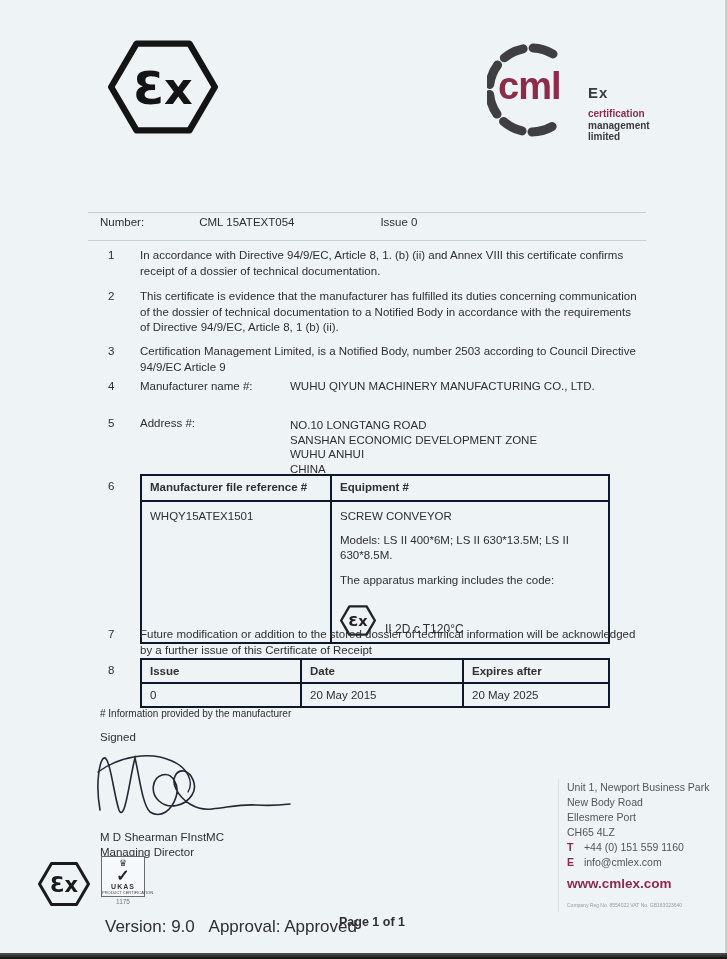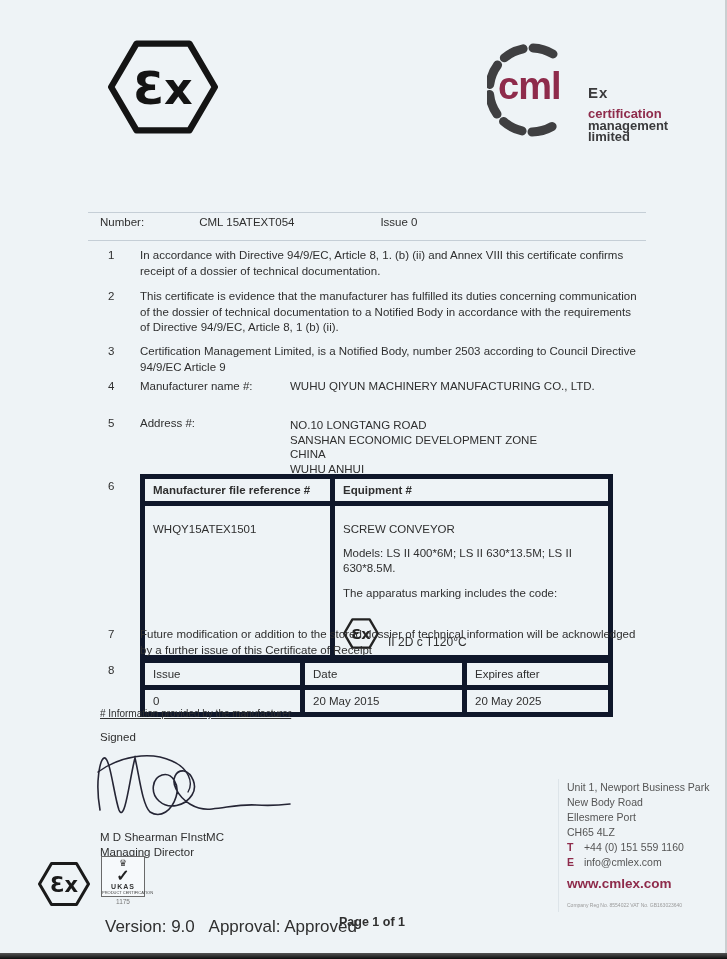--- a/index.html
+++ b/index.html
@@ -16,21 +16,21 @@
     background:rgba(40,40,40,.18); }
 
   
   .atex-main { position:absolute; left:108px; top:36px; }
   .cml-logo { position:absolute; left:487px; top:42px; width:175px; height:105px; }
   .cml-circle { position:absolute; left:0; top:0; }
   .cml-word { position:absolute; left:11px; top:23px; font-size:38px; font-weight:bold;
     letter-spacing:-1px; color:#8e2b4b; }
   .cml-ex { position:absolute; left:101px; top:42px; font-size:15px; font-weight:bold;
     color:#3a3a3c; letter-spacing:1px; }
-  .cml-sub { position:absolute; left:101px; top:66px; font-size:13px; line-height:11.5px;
+  .cml-sub { position:absolute; left:101px; top:66px; font-size:10px; line-height:11.5px;
     font-weight:bold; color:#3a3a3c; }
   .cml-sub .maroon { color:#8e2b4b; }
 
   .title { position:absolute; left:100px; top:186px; font-size:17.5px; font-weight:bold;
     color:#1e1e1e; letter-spacing:.2px; }
   .rule { position:absolute; height:1px; background:#c5ced6; left:88px; width:558px; }
   .rule.r1 { top:212px; } .rule.r2 { top:240px; }
   .numrow { position:absolute; top:216px; left:100px; font-size:11.5px; }
   .numrow span { display:inline-block; }
   .numrow .lab { width:96px; }
@@ -44,34 +44,34 @@
   .c4 { top:379px; } .c5 { top:416px; } .c7 { top:627px; }
   .pair .lab { width:150px; flex:none; }
   .pair .val { width:318px; }
   .addr-lines { position:absolute; left:290px; top:402px; font-size:11.5px; line-height:14.5px;margin-top:16px; }
 
   
   .tnum { position:absolute; left:108px; font-size:11.5px; }
   .n6 { top:480px; } .n8 { top:664px; }
   table { border-collapse:collapse; table-layout:fixed; font-size:11.5px; color:#2f2f2f; }
   .t6 { position:absolute; left:140px; top:474px; width:468px; }
-  .t6 th, .t6 td, .t8 th, .t8 td { border:5px solid #0f172a; text-align:left;
+  .t6 th, .t6 td, .t8 th, .t8 td { border:2px solid #0f172a; text-align:left;
     padding:5px 8px; vertical-align:top; }
   .t6 th { font-weight:bold; height:26px; }
-  .t6 td { height:120px; padding-top:17px; }
+  .t6 td { height:120px; padding-top:8px; }
   .equip-name { margin-bottom:11px; }
   .equip-models { margin-bottom:11px; line-height:15px; }
   .equip-marking { margin-bottom:18px; }
   .code-row { display:flex; align-items:flex-end; }
   .code-text { margin-left:9px; font-size:12px; padding-bottom:1px; }
   .t8 { position:absolute; left:140px; top:658px; width:468px; }
-  .t8 th { font-weight:normal; height:23px; }
+  .t8 th { font-weight:bold; height:23px; }
   .t8 td { height:23px; }
 
-  .footnote { position:absolute; left:100px; top:708px; font-size:10px;text-decoration:underline; }
+  .footnote { position:absolute; left:100px; top:708px; font-size:10px; }
   .signed { position:absolute; left:100px; top:731px; font-size:11.5px; }
   .sig { position:absolute; left:92px; top:748px; }
   .signame { position:absolute; left:100px; top:830px; font-size:11.5px; line-height:15px; }
 
   
   .atex-small { position:absolute; left:38px; top:860px; }
   .ukas { position:absolute; left:101px; top:856px; width:44px; text-align:center; }
   .ukas-box { border:1px solid #6a6a6a; background:#f6f9fb; padding:2px 0 1px; }
   .ukas-crown { font-size:9px; line-height:9px; color:#333; }
   .ukas-check { font-size:16px; line-height:15px; font-weight:bold; color:#222; }
@@ -144,22 +144,22 @@
     <span class="val">WUHU QIYUN MACHINERY MANUFACTURING CO., LTD.</span>
   </div>
 
   <div class="clause c5 pair">
     <span class="num">5</span>
     <span class="lab">Address #:</span>
   </div>
   <div class="addr-lines">
     <div>NO.10 LONGTANG ROAD</div>
     <div>SANSHAN ECONOMIC DEVELOPMENT ZONE</div>
+    <div>WUHU ANHUI</div>
     <div>CHINA</div>
-    <div>WUHU ANHUI</div>
   </div>
 
   <div class="tnum n6">6</div>
   <table class="t6">
     <colgroup>
         <col style="width:190px">
         <col style="width:278px">
       </colgroup>
     <tbody>
         <tr>

